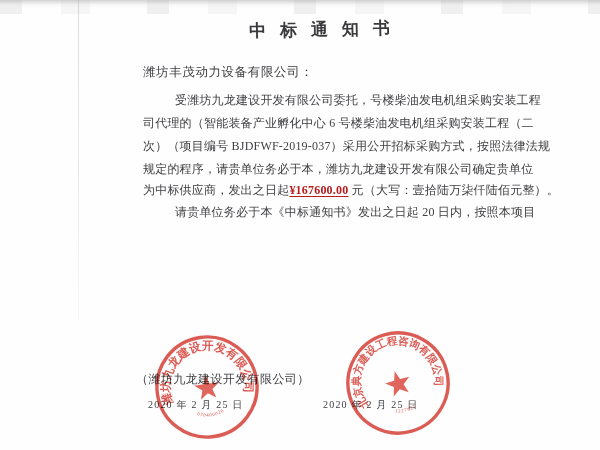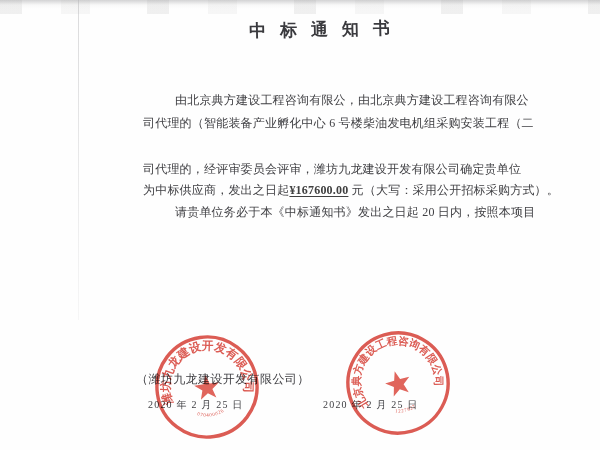--- a/index.html
+++ b/index.html
@@ -38,21 +38,21 @@
     position:absolute;font-size:12px;line-height:15px;height:15px;
     white-space:nowrap;
     text-align:justify;text-align-last:justify;text-justify:inter-character;
     letter-spacing:.2px;
     color:#404044;
   }
   .bline.indent{left:175px;width:336px;}
   .bline.full{left:143px;width:368px;}
   .bline.lastline{text-align-last:left;width:368px;left:143px;}
   .amount{
-    font-weight:bold;color:#404040;
+    font-weight:bold;color:#b91c1c;
     text-decoration:underline;text-underline-offset:2px;
   }
   .sig-company{
     position:absolute;top:371px;font-size:12px;white-space:nowrap;letter-spacing:.4px;
   }
   .sig-date{
     position:absolute;top:398px;font-size:10px;white-space:nowrap;letter-spacing:1.2px;
   }
   .seal{
     position:absolute;width:110px;height:110px;
@@ -68,25 +68,27 @@
 <body>
 
 <div class="page">
 
   <div class="scan-top-texture"></div>
   <div class="scan-top"></div>
   <div class="scan-edge"></div>
 
   <div class="doc-title">中标通知书</div>
 
+  <div class="recipient">潍坊丰茂动力设备有限公司：</div>
 
-  <div class="bline indent" style="top:93px">由北京典方建设工程咨询有限公，由北京典方建设工程咨询有限公</div>
+  <div class="bline indent" style="top:93px">受潍坊九龙建设开发有限公司委托，号楼柴油发电机组采购安装工程</div>
   <div class="bline full" style="top:116px">司代理的（智能装备产业孵化中心 6 号楼柴油发电机组采购安装工程（二</div>
-  <div class="bline full" style="top:162px">司代理的，经评审委员会评审，潍坊九龙建设开发有限公司确定贵单位</div>
-  <div class="bline full" style="top:183px"><span>为中标供应商，发出之日起</span><span class="amount">¥167600.00</span><span> 元（大写：采用公开招标采购方式）。</span></div>
+  <div class="bline full" style="top:139px">次）（项目编号 BJDFWF-2019-037）采用公开招标采购方式，按照法律法规</div>
+  <div class="bline full" style="top:162px">规定的程序，请贵单位务必于本，潍坊九龙建设开发有限公司确定贵单位</div>
+  <div class="bline full" style="top:183px"><span>为中标供应商，发出之日起</span><span class="amount">¥167600.00</span><span> 元（大写：壹拾陆万柒仟陆佰元整）。</span></div>
 
   <div class="bline indent" style="top:205px">请贵单位务必于本《中标通知书》发出之日起 20 日内，按照本项目</div>
 
   <div class="sig-company" style="left:136px">（潍坊九龙建设开发有限公司）</div>
   <div class="sig-date" style="left:148px">2020 年 2 月 25 日</div>
   <div class="sig-date" style="left:323px">2020 年 2 月 25 日</div>
 
   <svg class="seal left" viewBox="0 0 100 100">
     <circle class="ring" cx="50" cy="50" r="45.5" fill="none" stroke-width="3.1"></circle>
     <path id="arcL" d="M 22.1,69.5 A 34,34 0 1 1 77.9,69.5" fill="none"></path>

